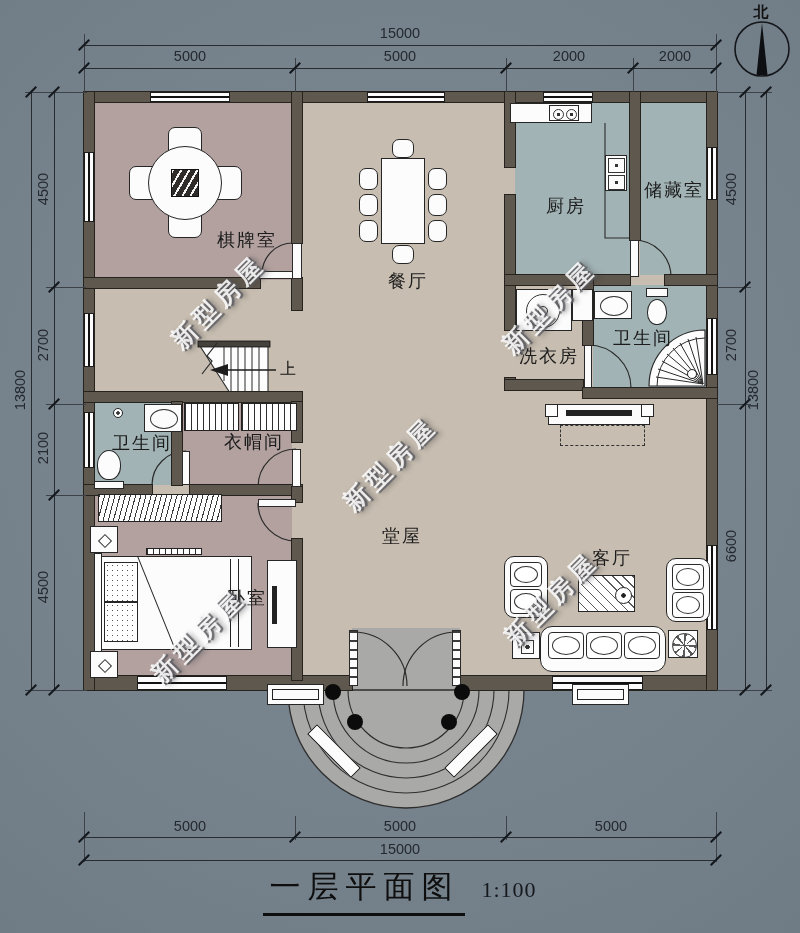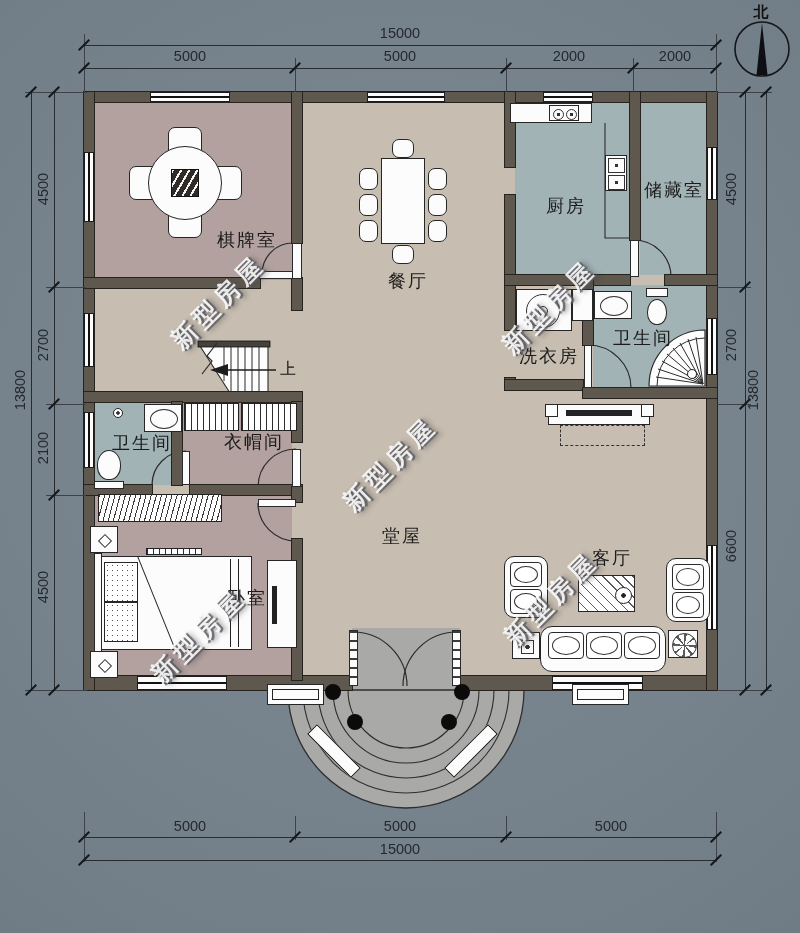--- a/index.html
+++ b/index.html
@@ -377,13 +377,17 @@
       <div class="smalllabel" style="left: 761px; top: 12px; font-size: 15px; font-weight: bold;">北</div>
     </div>
   <div id="marks">
       <div class="wm" style="left: 218px; top: 302px;">新型房屋</div>
       <div class="wm" style="left: 549px; top: 307px;">新型房屋</div>
       <div class="wm" style="left: 390px; top: 464px;">新型房屋</div>
       <div class="wm" style="left: 198px; top: 636px;">新型房屋</div>
       <div class="wm" style="left: 551px; top: 599px;">新型房屋</div>
     </div>
 
+  <div class="titlewrap">
+    <span class="title">一层平面图</span>
+    <span class="scalev">1:100</span>
+  </div>
 </div>
 
 </body></html>

